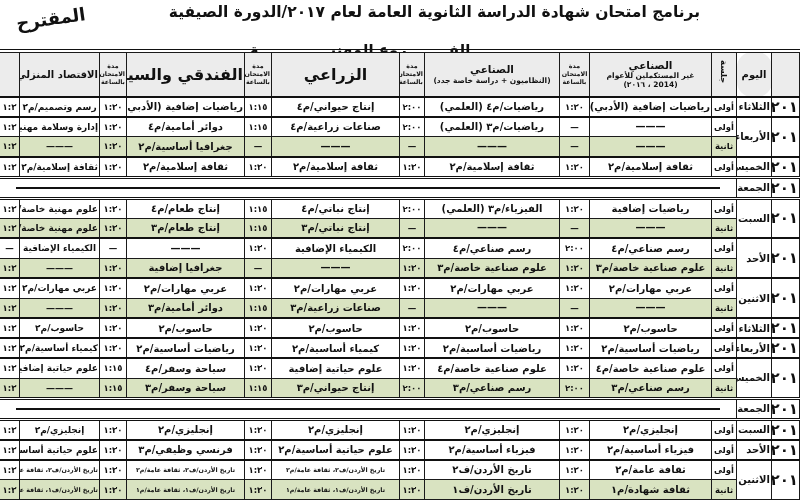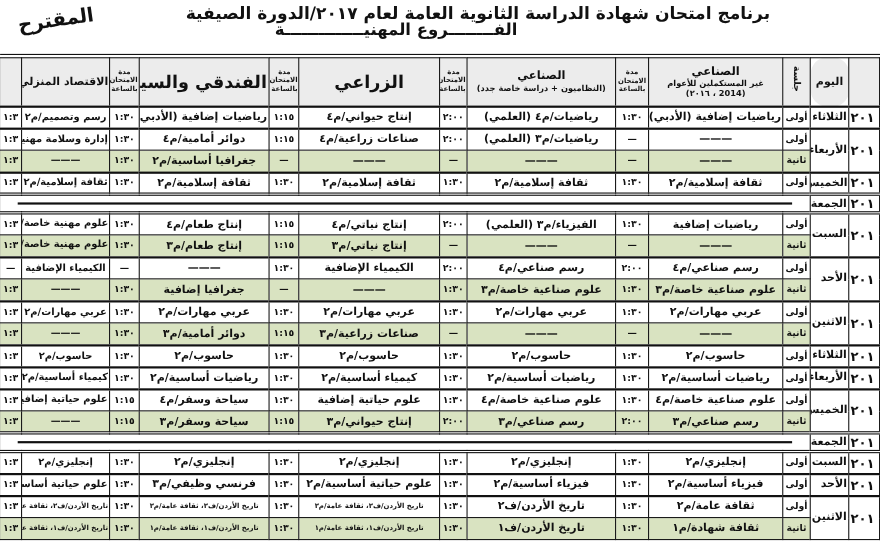--- a/index.html
+++ b/index.html
@@ -12,21 +12,21 @@
   .annotation{
     position:absolute;top:8px;right:715px;left:auto;
     font-size:18px;font-weight:bold;transform:rotate(-8deg);
     letter-spacing:1px;
   }
   .title{
     position:absolute;top:3px;right:100px;width:620px;text-align:right;
     font-size:15.5px;font-weight:bold;white-space:nowrap;
   }
   .subtitle{
-    position:absolute;top:18px;right:230px;width:420px;text-align:center;
+    position:absolute;top:41px;right:230px;width:420px;text-align:center;
     font-size:15px;font-weight:bold;white-space:nowrap;
   }
 
   .tbl-wrap{position:absolute;top:49px;right:0;width:800px;}
   .topline{border-top:1.5px solid #111;margin-bottom:1.5px;}
   table{
     border-collapse:collapse;table-layout:fixed;width:800px;direction:rtl;
     border-top:1.5px solid #111;
   }
   td,th{
@@ -46,21 +46,21 @@
   .h-single{font-size:16px;}
   .h-day{font-size:10px;border-radius:15px;}
   .vertical{writing-mode:vertical-rl;font-size:8.5px;letter-spacing:1px;margin:0 auto;}
 
   td.subj{font-size:10px;}
   td.subj.he{font-size:9px;}
   td.subj.sm{font-size:6.3px;}
   td.d{font-size:8.5px;}
   td.day-cell{font-size:10px;padding-left:17px;}
   td.session-cell{font-size:8.5px;}
-  td.date-cell{font-size:12px;text-align:left;padding-left:1px;margin-top:48px;}
+  td.date-cell{font-size:15px;text-align:left;padding-left:1px;margin-top:48px;}
   td.fr{border-right:1px solid #1a1a1a;}
   .fr-line{height:0;border-top:2.5px solid #111;width:96%;margin:0 auto;}
 </style>
 </head>
 <body>
 
 <div id="stage">
 
   <div class="annotation">المقترح</div>
   <div class="title">برنامج امتحان شهادة الدراسة الثانوية العامة لعام ٢٠١٧/الدورة الصيفية</div>

